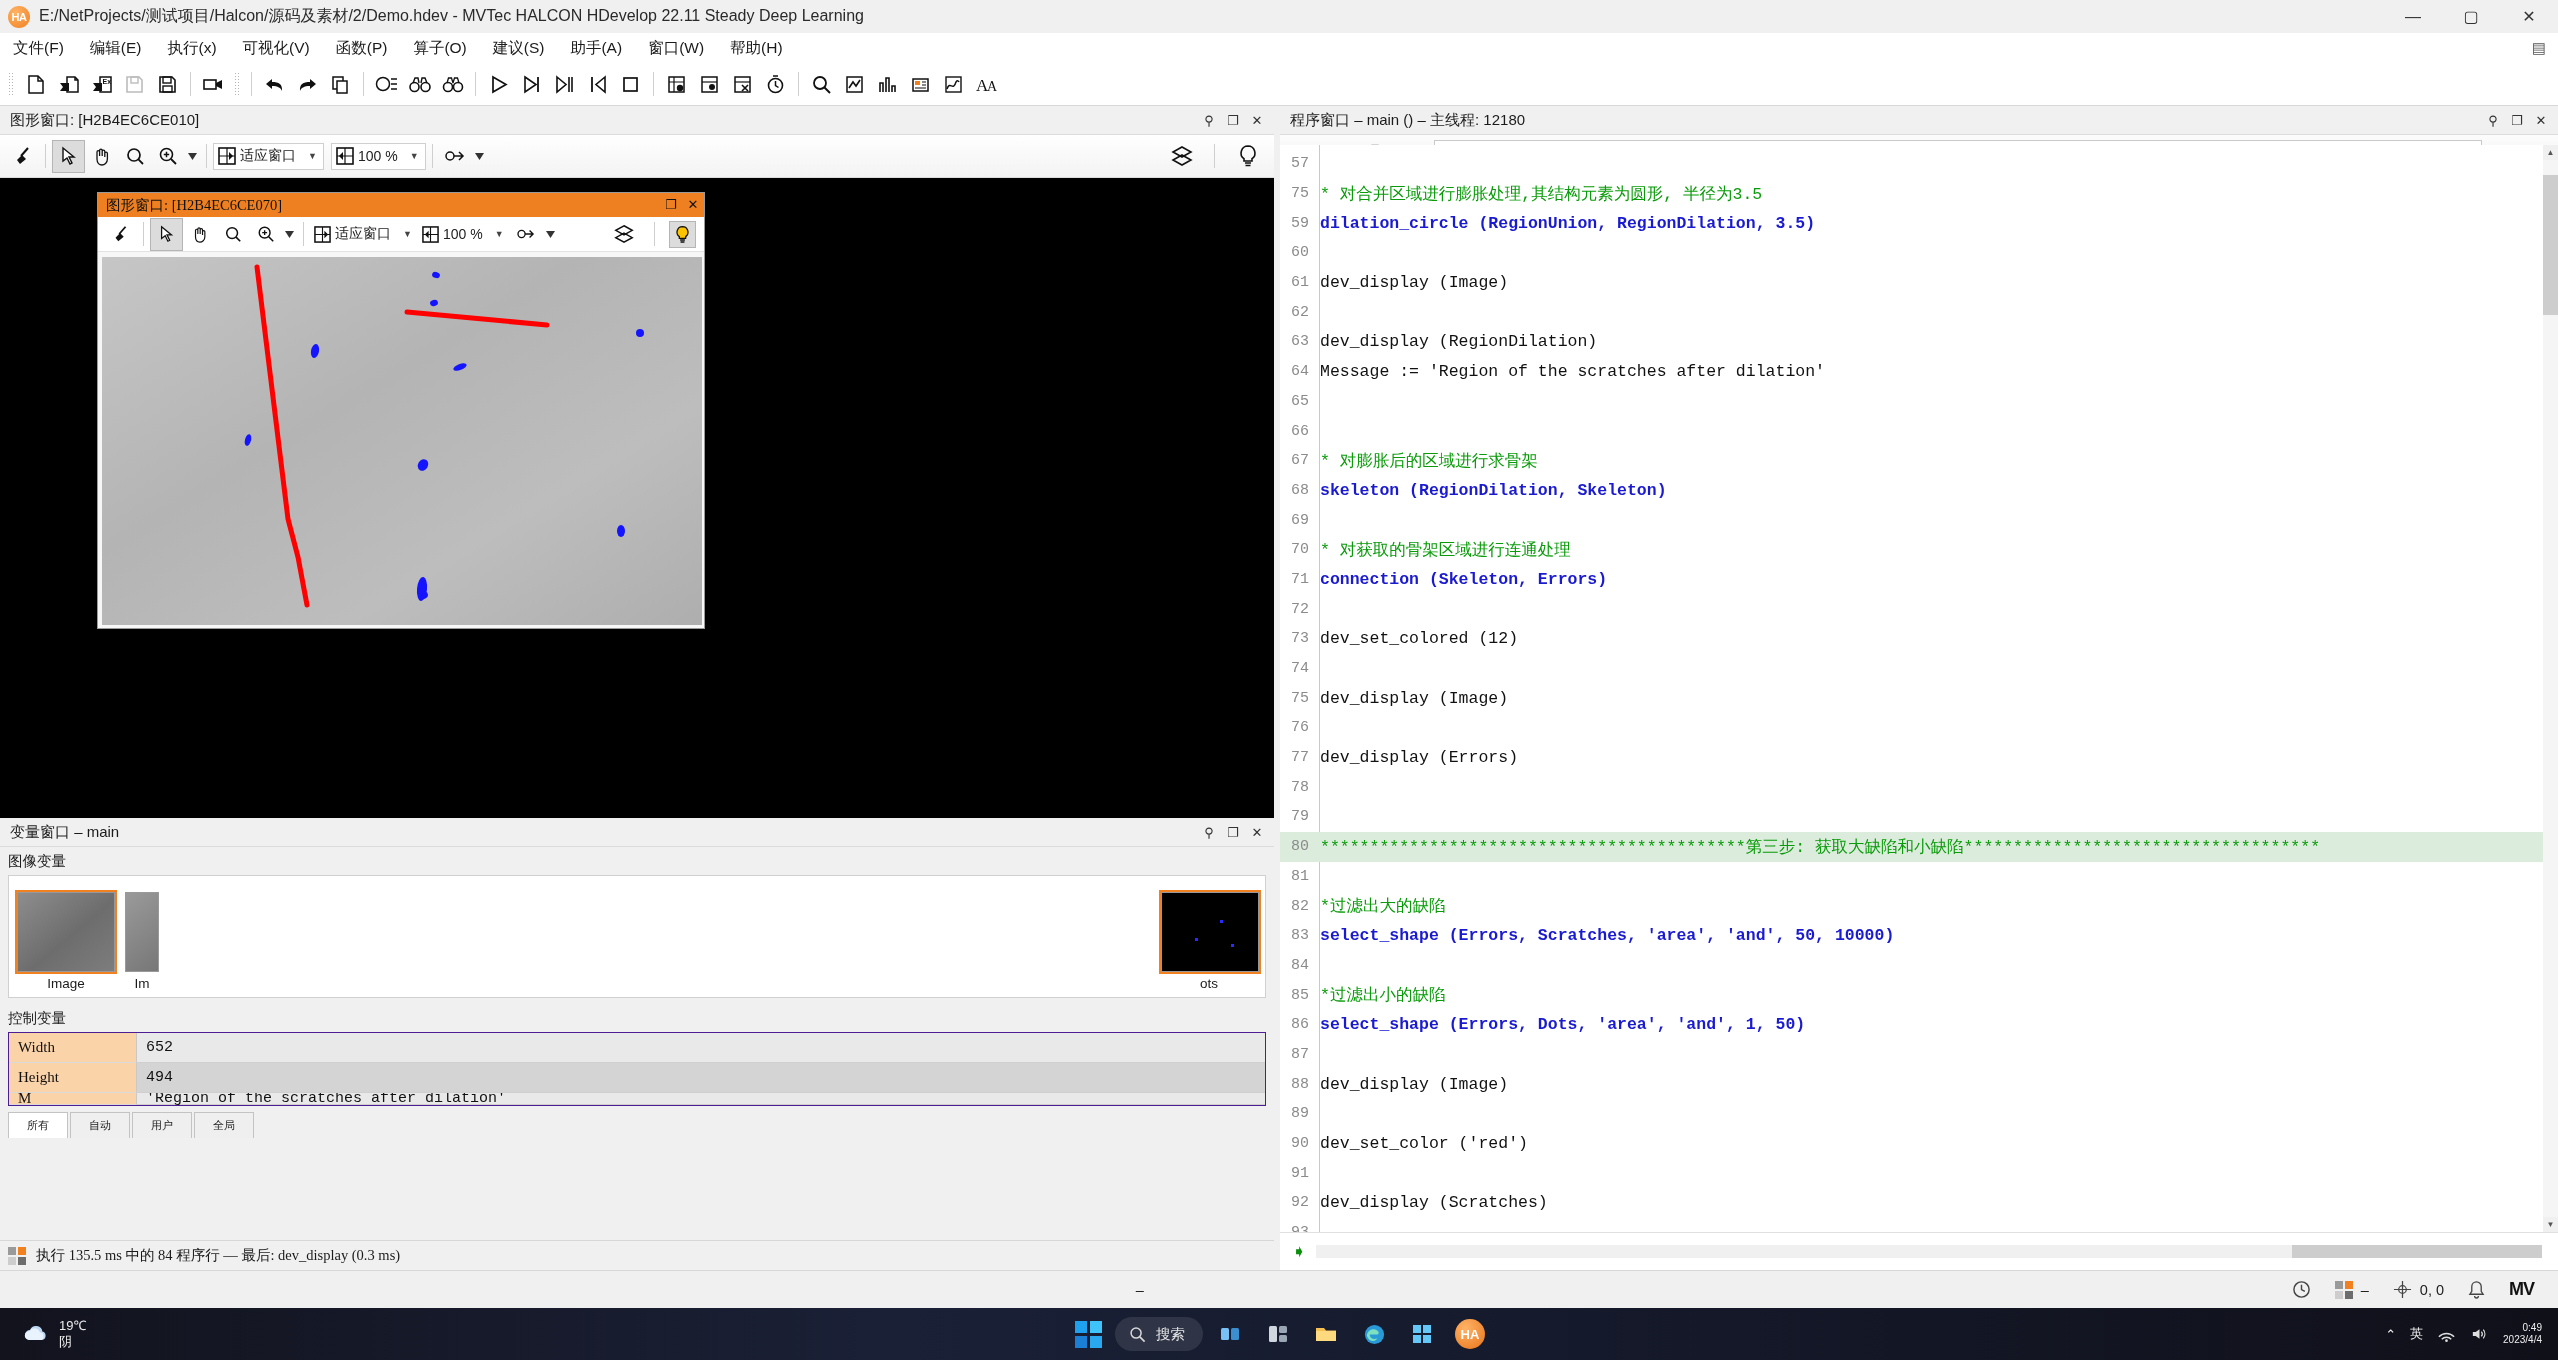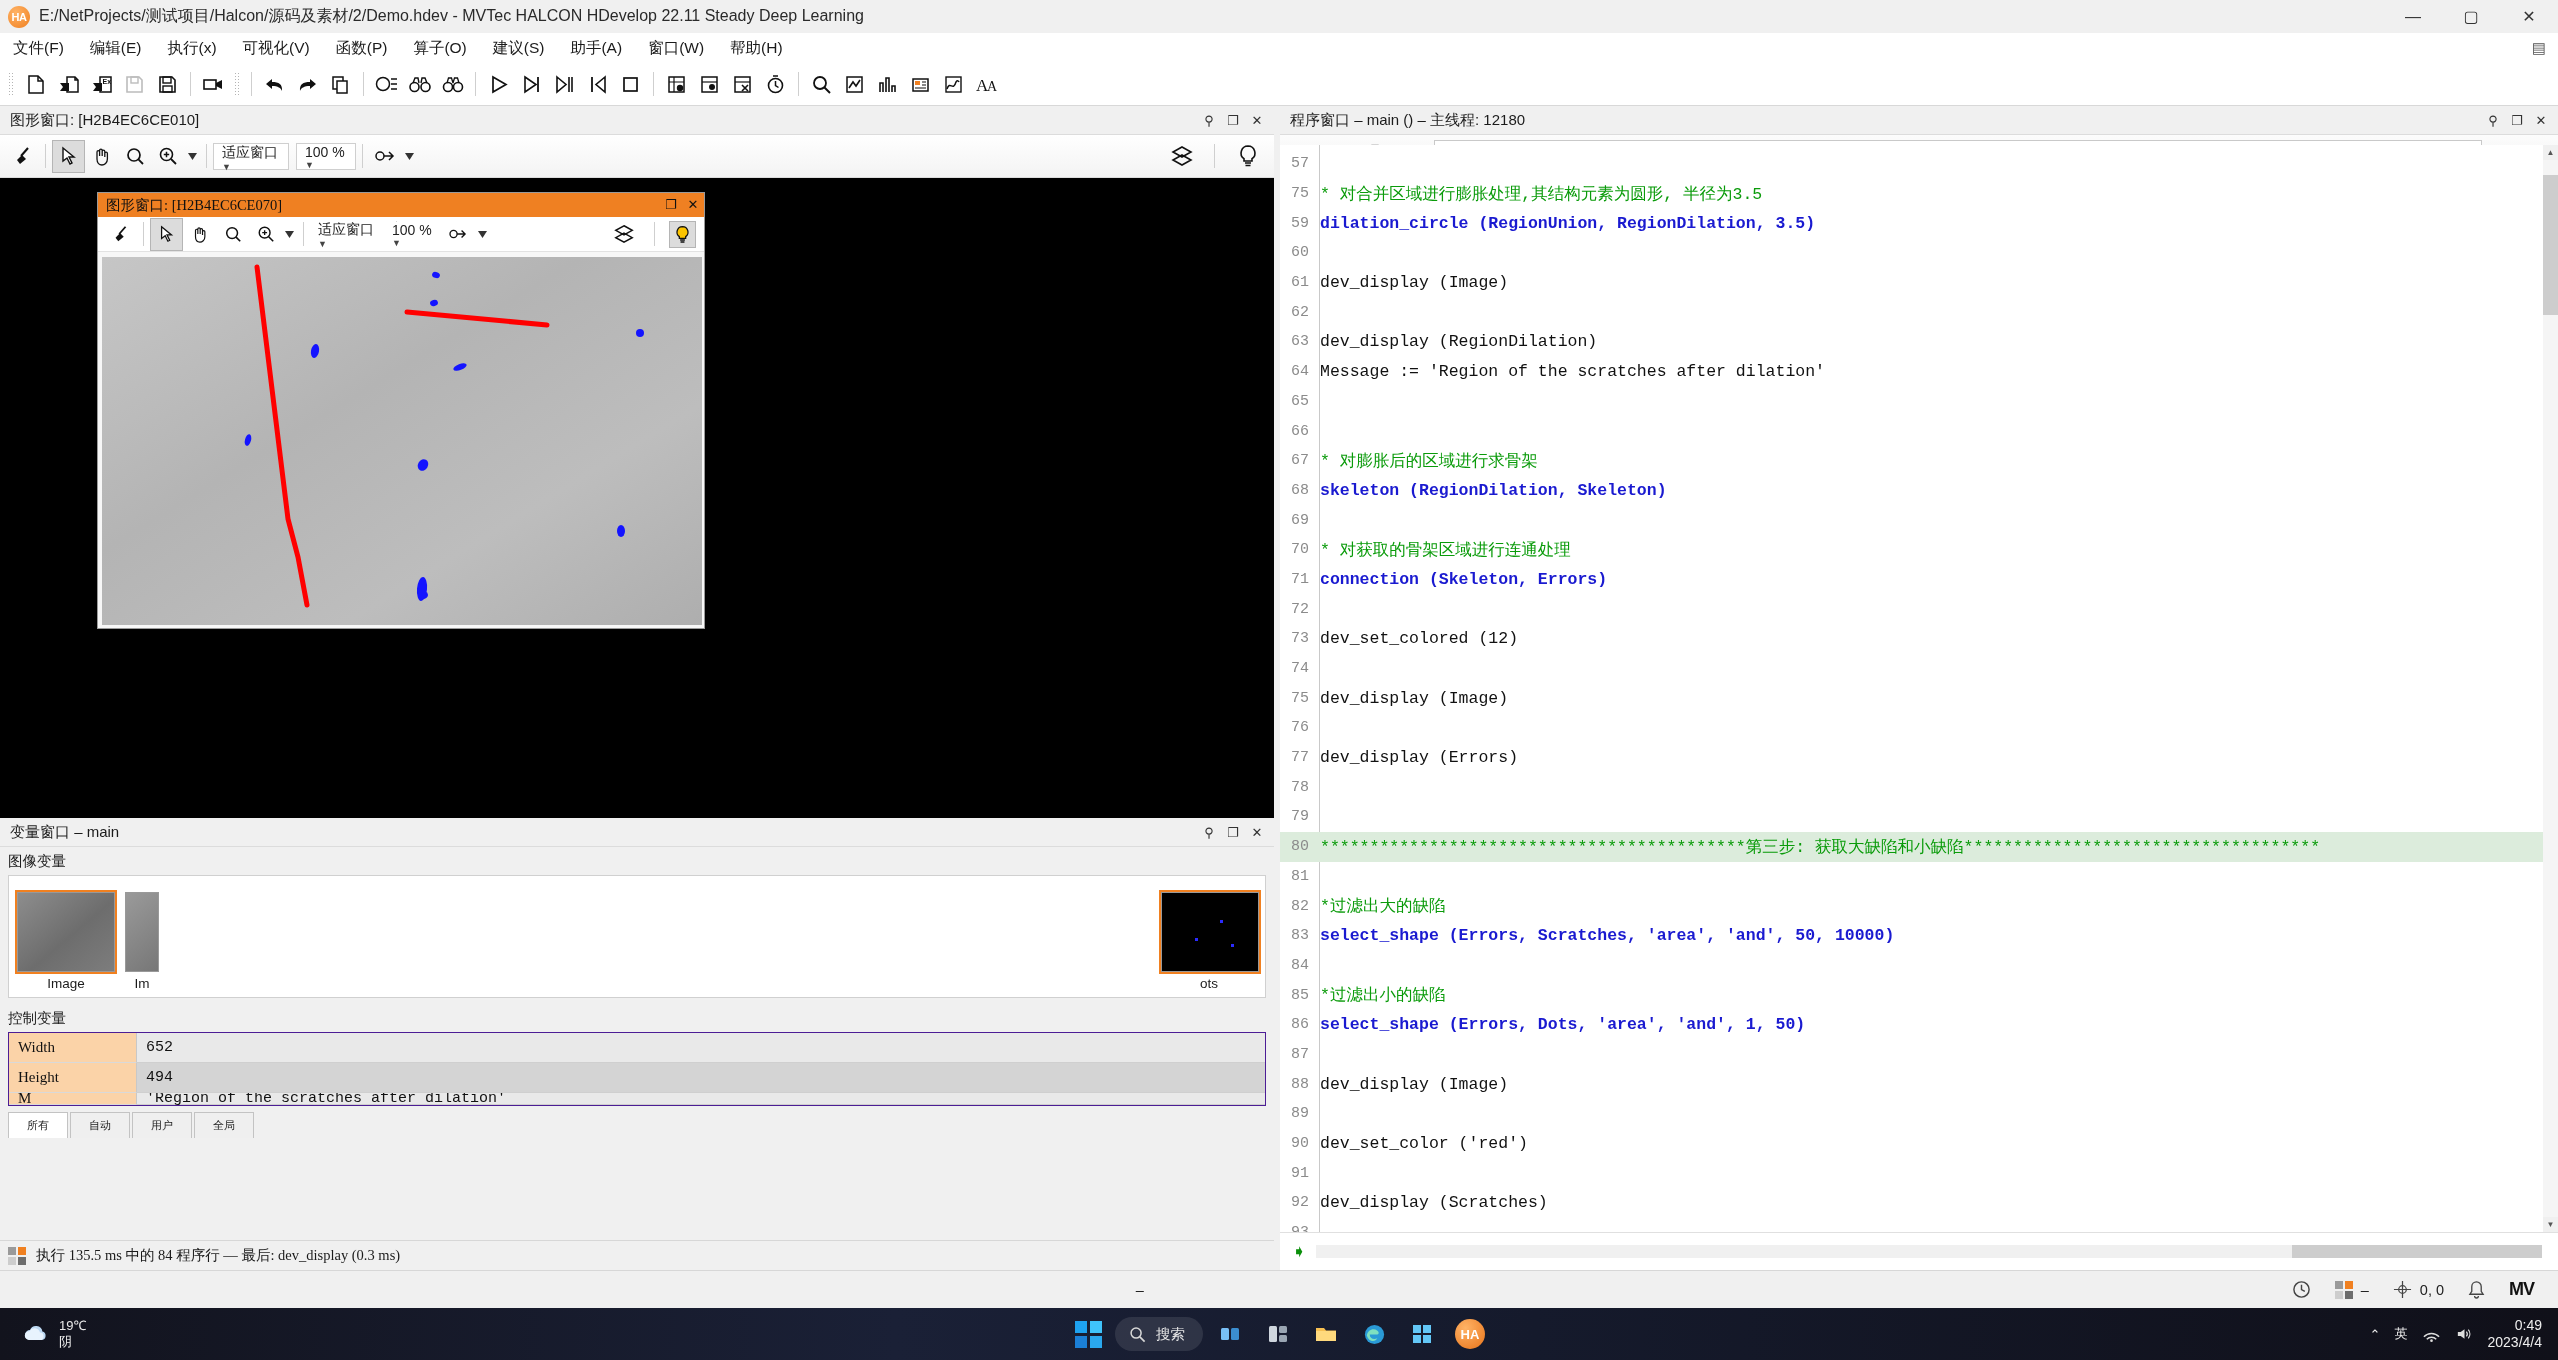--- a/index.html
+++ b/index.html
@@ -49,22 +49,22 @@
   .panel-head { height:29px; background:#f0f0f0; display:flex; align-items:center;
     padding-left:10px; font-size:15px; color:#1b1b1b; border-bottom:1px solid #dcdcdc;}
   .panel-head .caps { margin-left:auto; display:flex; align-items:center;
     padding-right:6px; gap:2px; }
   .capbtn { width:22px; height:22px; display:flex; align-items:center;
     justify-content:center; font-size:13px; color:#333; }
 
   .gw-toolbar { height:43px; background:linear-gradient(#ffffff,#f3f3f3);
     border-bottom:1px solid #dcdcdc; display:flex; align-items:center;
     padding-left:6px; }
-  .combo { display:flex; height:27px; border:1px solid #cfcfcf;
-    background:#fff; padding:0 2px 0 4px; font-size:14px; color:#222;flex-direction:column; }
+  .combo { display:flex; align-items:center; height:27px; border:1px solid #cfcfcf;
+    background:#fff; padding:0 2px 0 4px; font-size:14px; color:#222; }
   .combo .arrow { width:17px; text-align:center; font-size:9px; color:#444; }
   .combo-lbl { padding:0 8px 0 4px; white-space:nowrap; }
 
   .gwcanvas { position:absolute; left:0; right:0; background:#000; }
 
   
   .varwin { position:absolute; left:0; width:1274px; background:#f0f0f0; }
   .sect-lbl { font-size:14.5px; color:#1b1b1b; padding:5px 0 4px 8px; }
   .imgvar-strip { background:#fff; border:1px solid #d0d0d0; margin:0 8px;
     height:123px; display:flex; align-items:flex-end; gap:10px; padding:6px 8px;
@@ -180,21 +180,21 @@
   .wtxt { font-size:13px; line-height:1.25; color:#eaeaea; }
   .tb-center { position:absolute; left:50%; transform:translateX(-50%);
     display:flex; align-items:center; gap:6px; }
   .tb-ico { width:42px; height:42px; display:flex; align-items:center;
     justify-content:center; border-radius:5px; }
   .searchpill { display:flex; align-items:center; gap:10px; height:34px;
     padding:0 18px 0 14px; border-radius:17px; background:rgba(255,255,255,.10);
     color:#e8e8e8; font-size:14.5px; }
   .tray { margin-left:auto; display:flex; align-items:center; gap:14px;
     padding-right:16px; font-size:13px; color:#eee; }
-  .clock { text-align:right; line-height:1.25; font-size:14px; }
+  .clock { text-align:right; line-height:1.25; font-size:10px; }
 
   .sq4 { display:grid; grid-template-columns:1fr 1fr; gap:2px; }
   .sq4 i { width:8px; height:8px; display:block; }
 </style>
 </head>
 <body>
 
 <div id="app">
 
   <div class="titlebar">

